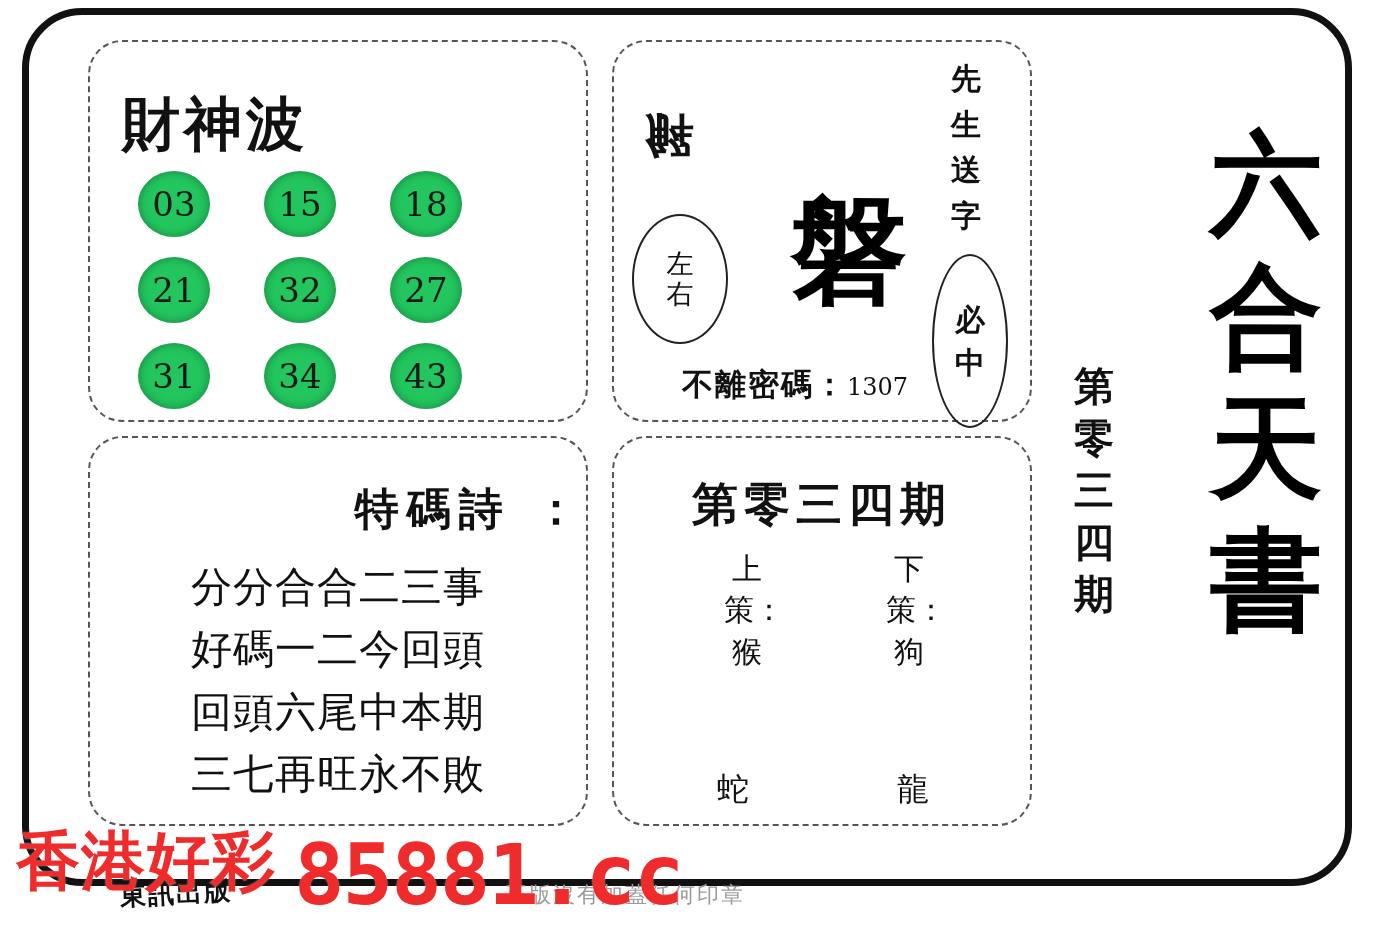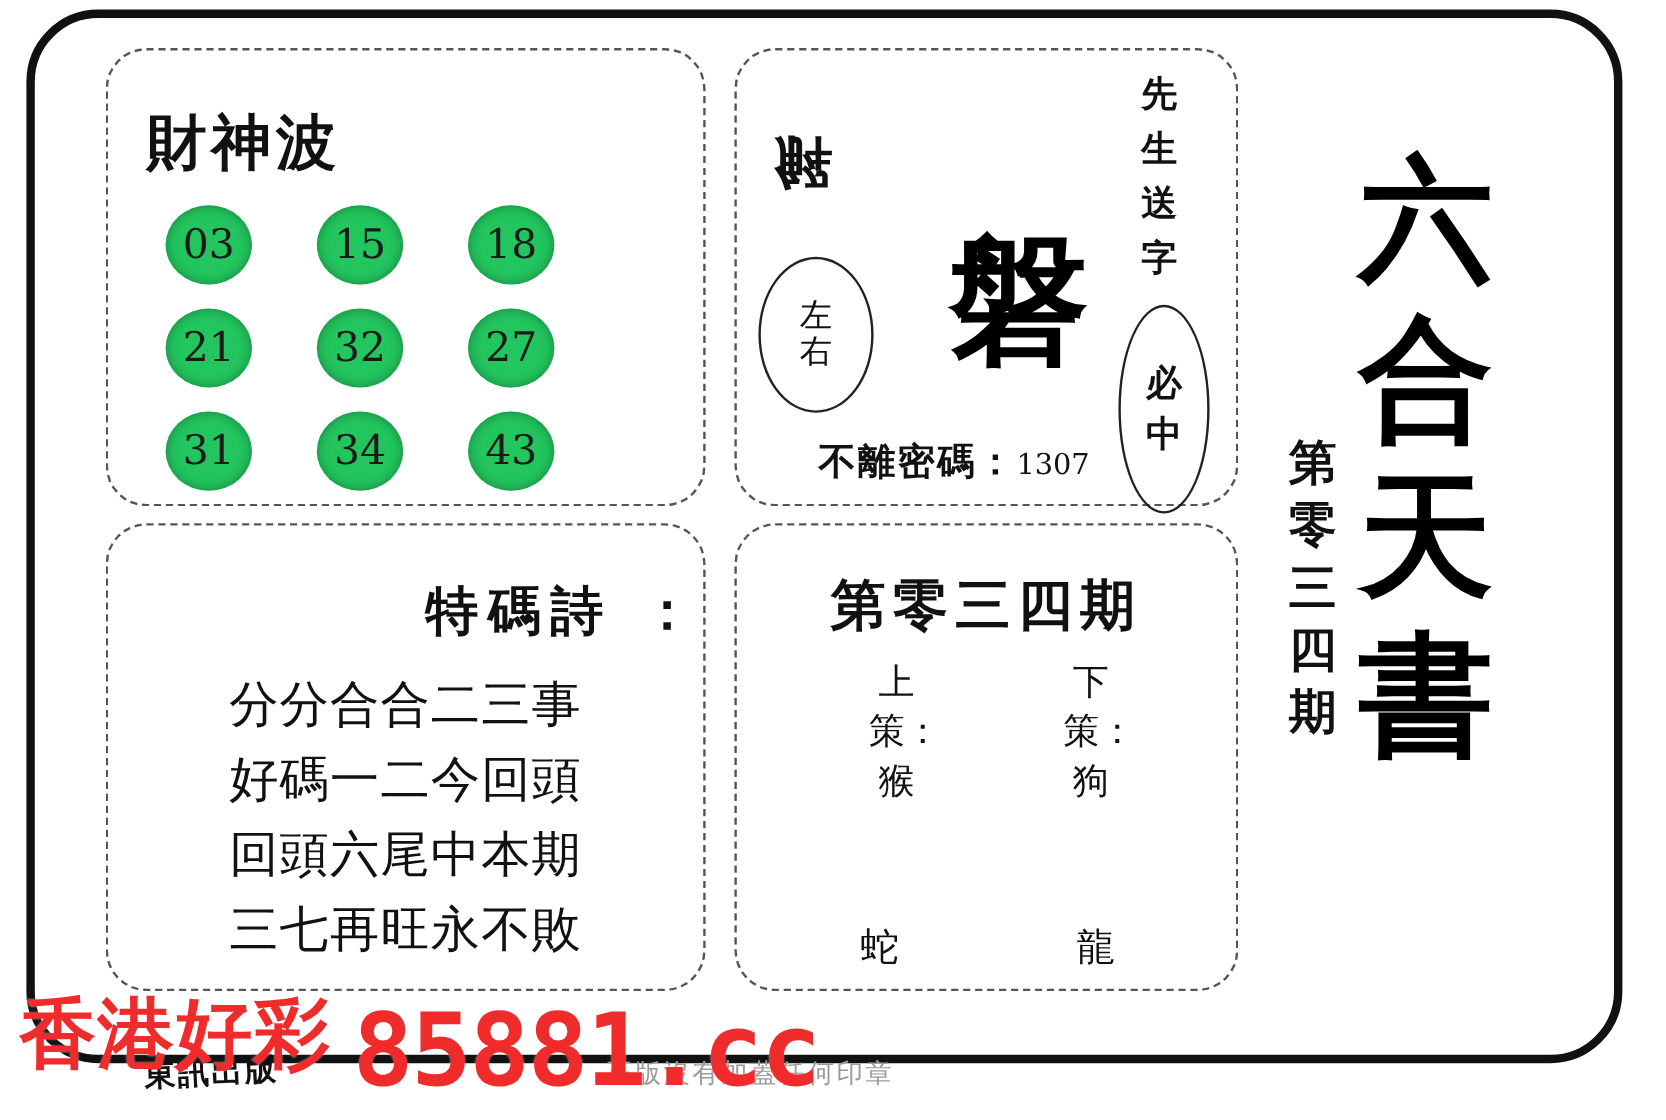--- a/index.html
+++ b/index.html
@@ -41,21 +41,21 @@
     top: 40px;
     width: 500px;
     height: 382px;
   }
   .bo-title {
     position: absolute;
     left: 32px;
     top: 44px;
     font-family: "DejaVu Serif", serif;
     font-weight: bold;
-    font-size: 50px;
+    font-size: 58px;
     letter-spacing: 4px;
     color: #111;
   }
   .ball-grid {
     position: absolute;
     left: 26px;
     top: 120px;
     width: 448px;
     display: flex;
     flex-wrap: wrap;
@@ -246,21 +246,21 @@
   
   .side-title {
     position: absolute;
     left: 1132px;
     top: 118px;
     width: 190px;
     font-family: "DejaVu Serif", serif;
     font-weight: bold;
     font-size: 112px;
     line-height: 1.18;
-    text-align: left;
+    text-align: right;
     color: #000;
     letter-spacing: 0;
   }
   .side-issue {
     position: absolute;
     left: 1062px;
     top: 360px;
     width: 52px;
     font-family: "DejaVu Serif", serif;
     font-weight: bold;

